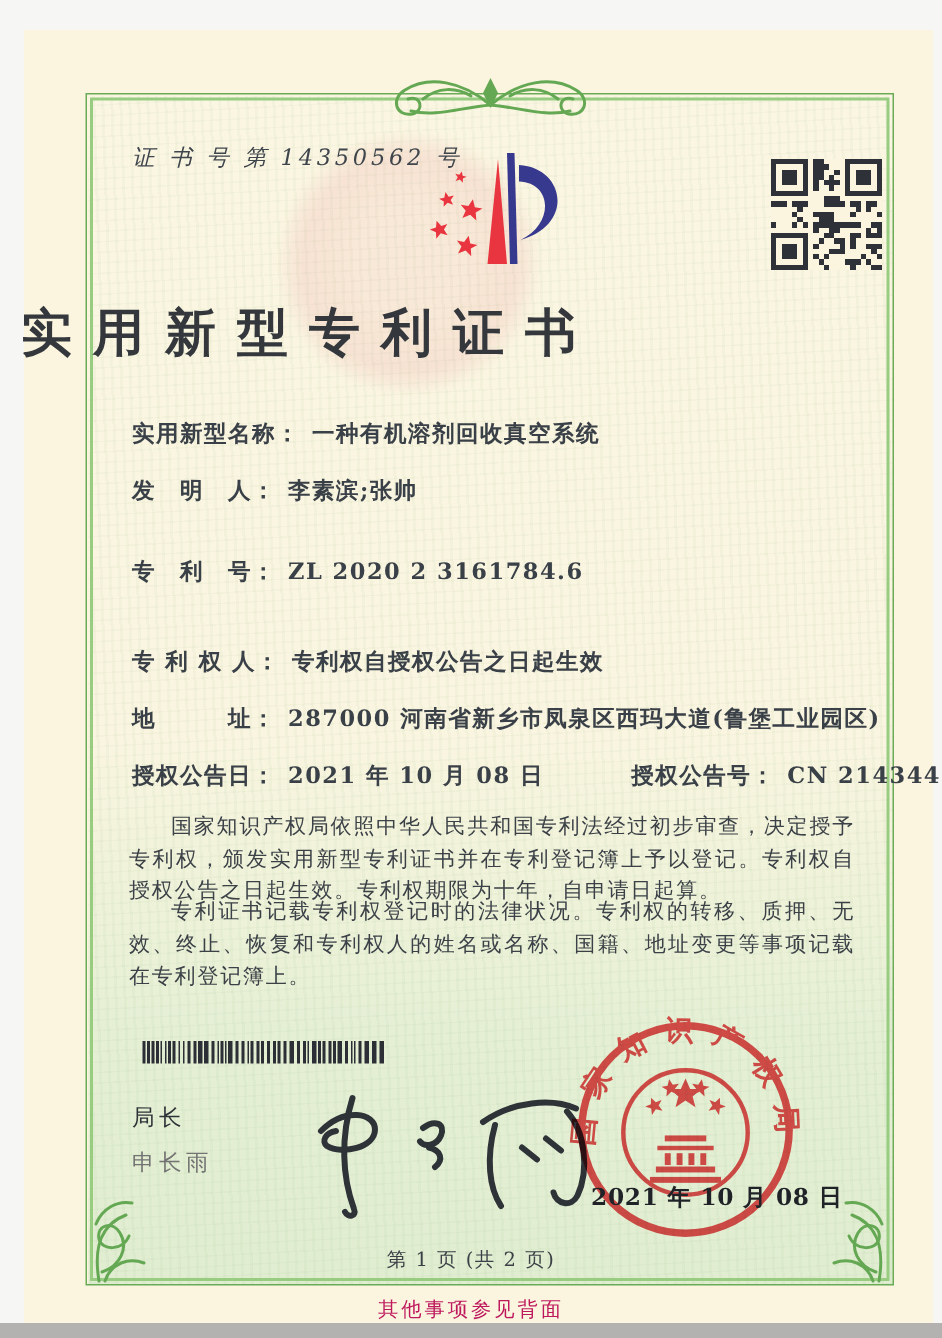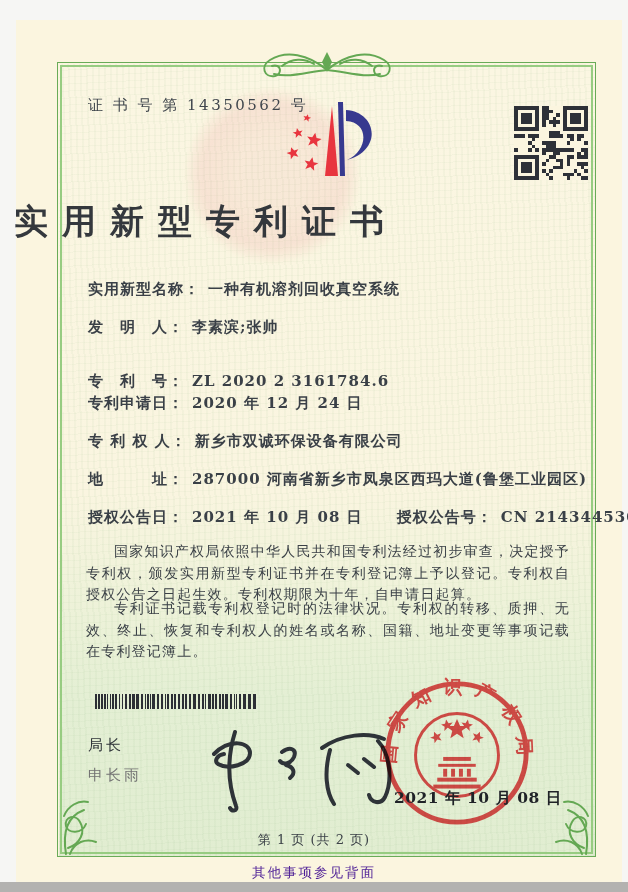--- a/index.html
+++ b/index.html
@@ -14,21 +14,21 @@
     background:
       repeating-linear-gradient(88deg, rgba(122,172,112,.055) 0 2px, rgba(0,0,0,0) 2px 6px),
       repeating-linear-gradient(-3deg, rgba(122,172,112,.05) 0 1px, rgba(0,0,0,0) 1px 7px),
       linear-gradient(180deg,#fbf6e2 0%,#faf5e0 54%,#eef2d9 68%,#e4efd4 80%,#e1edd1 100%);}
   #frame-outer{left:57px;top:62px;width:537px;height:793px;border:1.5px solid #69ab57;}
   #frame-inner{position:absolute;left:2px;top:2px;right:2px;bottom:2px;border:2.5px solid #97cc81;}
   #ghost-seal{left:185px;top:88px;width:175px;height:175px;border-radius:50%;
     background:radial-gradient(circle, rgba(232,120,130,.10) 28%, rgba(232,120,130,.15) 58%, rgba(232,120,130,0) 72%);
     filter:blur(2px);}
   
-  #cert-no{left:88px;top:96px;font-size:15px;letter-spacing:2.5px;color:#3f454c;}
+  #cert-no{left:88px;top:96px;font-size:15px;letter-spacing:2.5px;color:#3f454c;font-style:italic;}
   #logo{left:281px;top:100px;}
   #qr{left:514px;top:106px;}
   #title{left:0;top:199px;width:628px;text-align:left;font-size:34px;font-weight:700;
          letter-spacing:14px;text-indent:14px;color:#34383d;}
   
   .row{left:88px;font-size:15px;color:#3a4047;letter-spacing:1px;white-space:nowrap;font-weight:bold;}
   .row .val{margin-left:8px;}
   
   .para{left:86px;width:484px;font-size:14px;line-height:21.5px;letter-spacing:1.2px;
         text-indent:2em;color:#3b4147;text-align:justify;}
@@ -36,21 +36,21 @@
   #barcode{left:95px;top:694px;width:164px;height:15px;font-size:0;}
   #barcode span{display:inline-block;height:100%;background:#2c2f35;vertical-align:top;}
   
   #sig-title{left:88px;top:736px;font-size:15px;letter-spacing:3px;color:#2e3338;}
   #sig-name{left:88px;top:766px;font-size:15px;letter-spacing:3px;color:#737373;}
   #signature{left:180px;top:720px;}
   #seal{left:378px;top:674px;mix-blend-mode:multiply;opacity:.92;}
   #seal-date{left:394px;top:788px;font-size:15.5px;font-weight:600;letter-spacing:.5px;color:#1f2227;}
   
   #page-no{left:0;top:831px;width:628px;text-align:center;font-size:13px;letter-spacing:1px;color:#3b4147;}
-  #back-note{left:0;top:864px;width:628px;text-align:center;font-size:13.5px;letter-spacing:2px;color:#4c1d95;}
+  #back-note{left:0;top:864px;width:628px;text-align:center;font-size:13.5px;letter-spacing:2px;color:#be185d;}
   svg{display:block;}
 </style>
 </head>
 <body>
 
 <div id="page">
 
   <div class="abs" id="paper"></div>
   <div class="abs" id="frame-fill"></div>
   <div class="abs" id="ghost-seal"></div>
@@ -238,32 +238,29 @@
 
   <div class="abs row" style="top:280px">
     <span class="lbl">实用新型名称：</span><span class="val">一种有机溶剂回收真空系统</span>
   </div>
   <div class="abs row" style="top:318px">
     <span class="lbl">发　明　人：</span><span class="val">李素滨;张帅</span>
   </div>
   <div class="abs row" style="top:372px">
     <span class="lbl">专　利　号：</span><span class="val">ZL 2020 2 3161784.6</span>
   </div>
-  <div class="abs row" style="top:394px">
-    <span class="lbl">专利申请日：</span><span class="val">2020 年 12 月 24 日</span>
-  </div>
   <div class="abs row" style="top:432px">
-    <span class="lbl">专 利 权 人：</span><span class="val">新乡市双诚环保设备有限公司</span>
+    <span class="lbl">专 利 权 人：</span><span class="val">专利权自授权公告之日起生效</span>
   </div>
   <div class="abs row" style="top:470px">
     <span class="lbl">地　　　址：</span><span class="val">287000 河南省新乡市凤泉区西玛大道(鲁堡工业园区)</span>
   </div>
   <div class="abs row" style="top:508px">
     <span class="lbl">授权公告日：</span><span class="val">2021 年 10 月 08 日</span>
-    <span class="lbl" style="margin-left:28px">授权公告号：</span><span class="val">CN 214344530 U</span>
+    <span class="lbl" style="margin-left:52px">授权公告号：</span><span class="val">CN 214344530 U</span>
   </div>
 
   <div class="abs para" style="top:598px">专利证书记载专利权登记时的法律状况。专利权的转移、质押、无效、终止、恢复和专利权人的姓名或名称、国籍、地址变更等事项记载在专利登记簿上。</div>
   <div class="abs para" style="top:541px">国家知识产权局依照中华人民共和国专利法经过初步审查，决定授予专利权，颁发实用新型专利证书并在专利登记簿上予以登记。专利权自授权公告之日起生效。专利权期限为十年，自申请日起算。</div>
 
   <div class="abs" id="barcode"><span style="width:2px;margin-right:1px"></span><span style="width:2px;margin-right:1px"></span><span style="width:2px;margin-right:1px"></span><span style="width:2px;margin-right:1px"></span><span style="width:1px;margin-right:2px"></span><span style="width:1px;margin-right:1px"></span><span style="width:2px;margin-right:1px"></span><span style="width:2px;margin-right:2px"></span><span style="width:1px;margin-right:2px"></span><span style="width:1px;margin-right:2px"></span><span style="width:2px;margin-right:2px"></span><span style="width:2px;margin-right:1px"></span><span style="width:3px;margin-right:1px"></span><span style="width:3px;margin-right:2px"></span><span style="width:2px;margin-right:2px"></span><span style="width:1px;margin-right:1px"></span><span style="width:2px;margin-right:1px"></span><span style="width:1px;margin-right:1px"></span><span style="width:3px;margin-right:2px"></span><span style="width:2px;margin-right:2px"></span><span style="width:2px;margin-right:2px"></span><span style="width:1px;margin-right:1px"></span><span style="width:2px;margin-right:2px"></span><span style="width:2px;margin-right:1px"></span><span style="width:2px;margin-right:2px"></span><span style="width:2px;margin-right:2px"></span><span style="width:2px;margin-right:1px"></span><span style="width:2px;margin-right:2px"></span><span style="width:2px;margin-right:2px"></span><span style="width:3px;margin-right:2px"></span><span style="width:2px;margin-right:2px"></span><span style="width:2px;margin-right:1px"></span><span style="width:1px;margin-right:2px"></span><span style="width:3px;margin-right:1px"></span><span style="width:2px;margin-right:1px"></span><span style="width:2px;margin-right:2px"></span><span style="width:2px;margin-right:1px"></span><span style="width:2px;margin-right:1px"></span><span style="width:3px;margin-right:2px"></span><span style="width:2px;margin-right:2px"></span><span style="width:1px;margin-right:1px"></span><span style="width:1px;margin-right:2px"></span><span style="width:2px;margin-right:2px"></span><span style="width:3px;margin-right:2px"></span><span style="width:3px;margin-right:2px"></span><span style="width:3px;margin-right:2px"></span></div>
 
   <div class="abs" id="sig-title">局长</div>
   <div class="abs" id="sig-name">申长雨</div>
 

